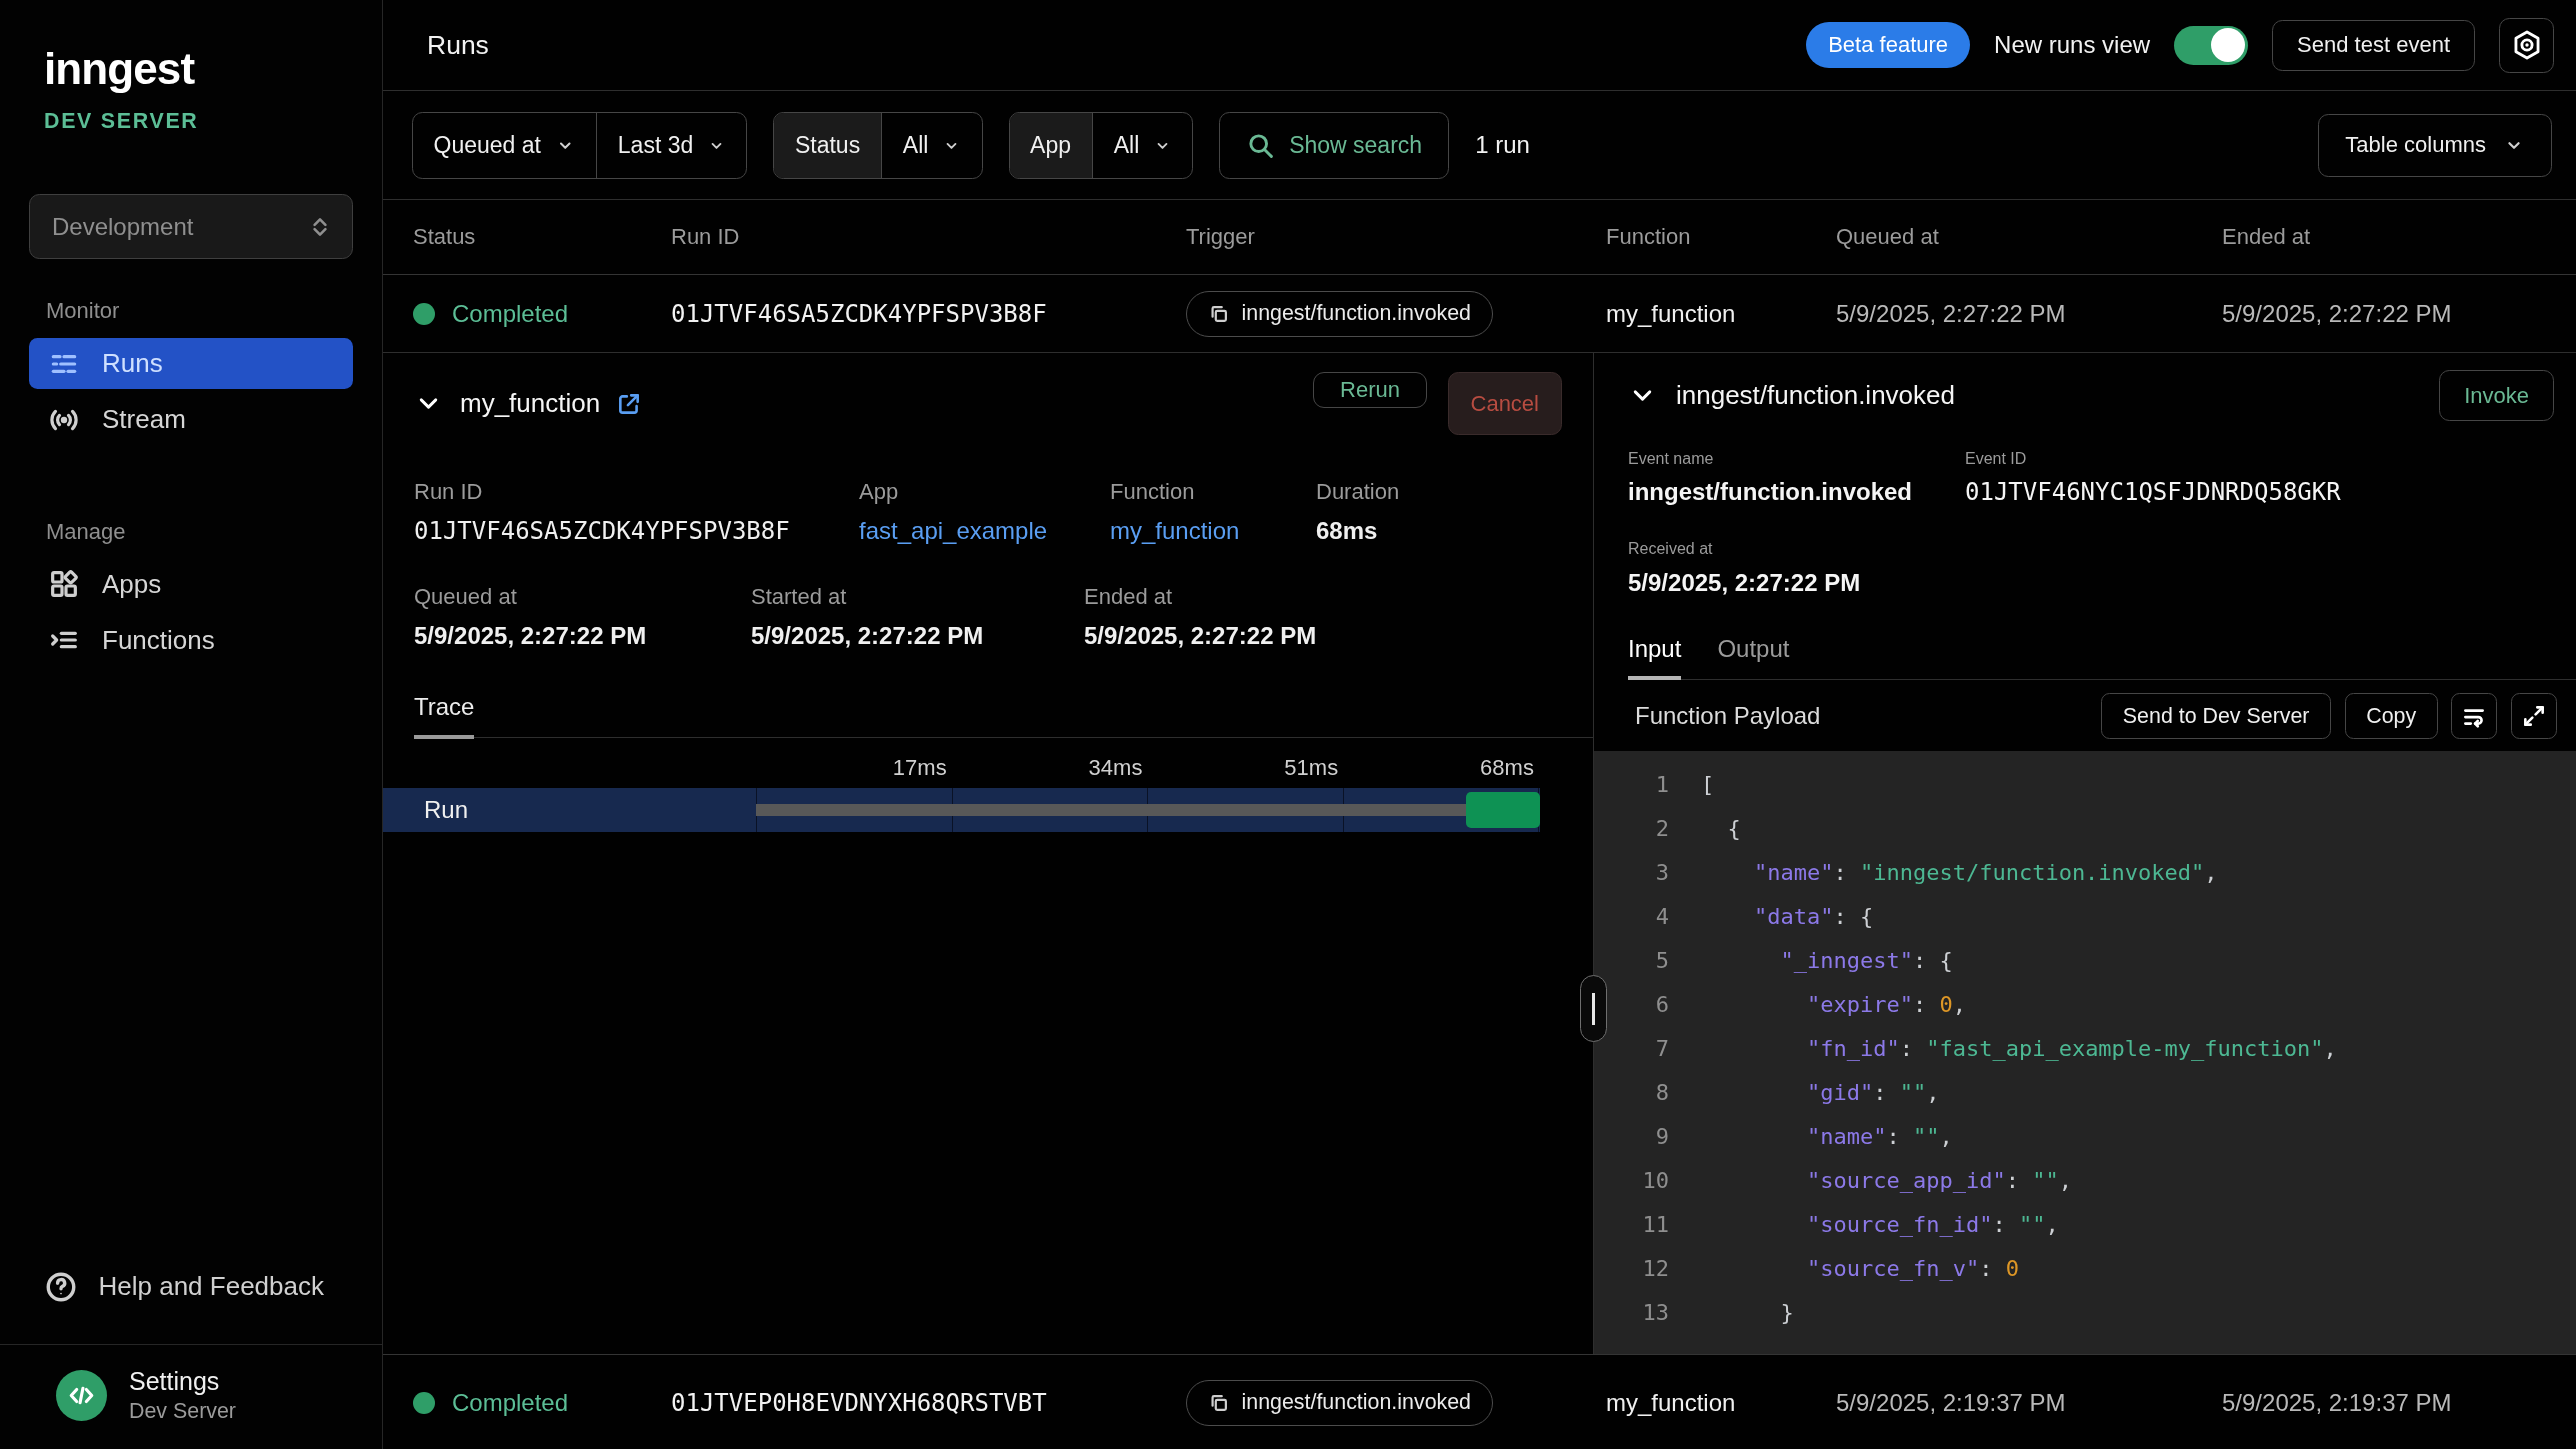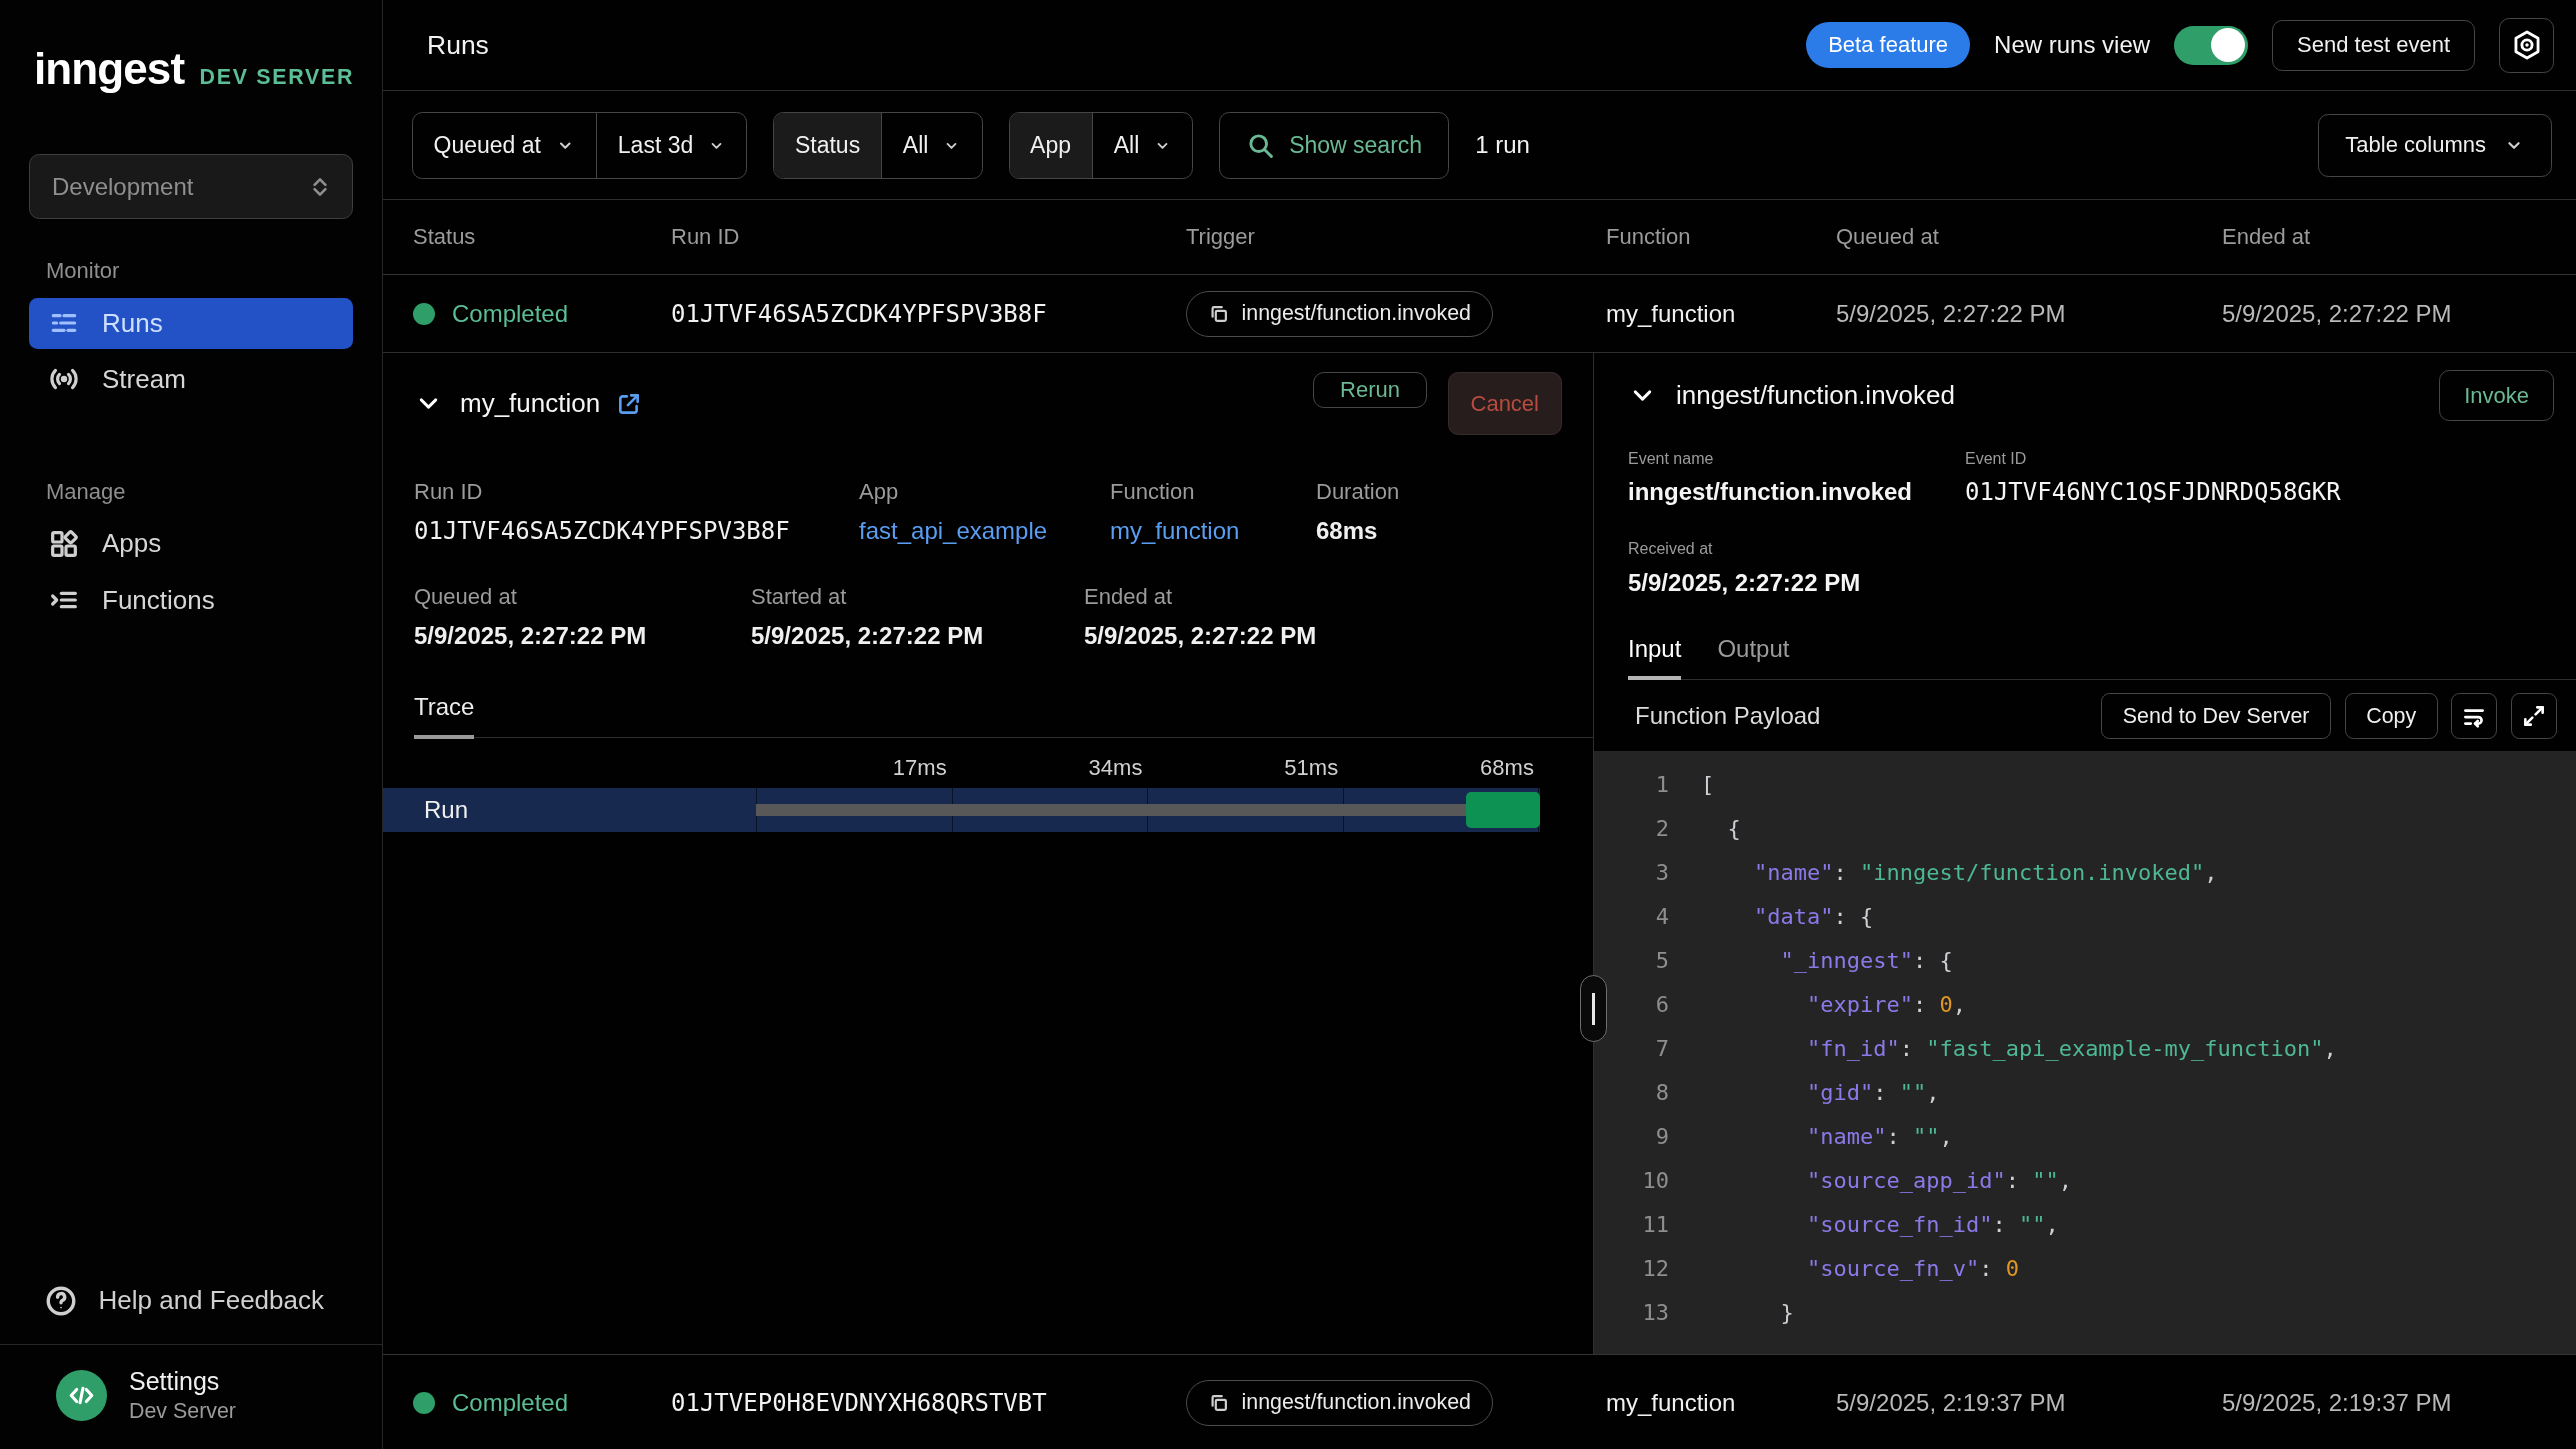--- a/index.html
+++ b/index.html
@@ -12,35 +12,35 @@
   }
   *{box-sizing:border-box;margin:0;padding:0;}
   html,body{width:2576px;height:1450px;overflow:hidden;background:var(--bg);
     font-family:"Liberation Sans",sans-serif;color:var(--txt);}
   .mono{font-family:"DejaVu Sans Mono",monospace;}
   body{display:flex;}
 
   
   .sidebar{width:383px;min-width:383px;height:100%;background:#020202;
     border-right:1.7px solid var(--line-soft);display:flex;flex-direction:column;}
-  .logo-row{display:flex;align-items:baseline;gap:15.4px;padding:44px 0 0 34px;}
+  .logo-row{display:flex;align-items:baseline;gap:15.4px;padding:44px 0 0 44px;flex-direction:column;}
   .logo{font-size:44px;font-weight:800;letter-spacing:-0.9px;color:#fff;}
   .logo-badge{font-size:21.4px;font-weight:700;letter-spacing:1.7px;color:var(--green);}
   .env-select{margin:60px 29px 0 29px;height:65px;border:1.7px solid #3f3f3f;border-radius:10.3px;
     background:#191919;display:flex;align-items:center;justify-content:space-between;
     padding:0 19px 0 22px;color:#8f8f8f;font-size:24px;}
   .nav{margin-top:39px;flex:1;}
   .nav-label{color:#8f8f8f;font-size:22px;margin:0 0 13.7px 46px;}
   .nav-label.second{margin-top:74px;}
   .nav-item{display:flex;align-items:center;gap:22px;height:51px;margin:5.1px 29px;
     border-radius:8.5px;padding:0 19px;font-size:26px;color:#d6d6d6;cursor:pointer;}
   .nav-item.active{background:var(--active);color:#cfe0ff;}
   .nav-item svg{flex:0 0 auto;}
   .sidebar-bottom{padding:0 0 0 0;}
-  .help-row{display:flex;align-items:center;gap:20.5px;margin:0 29px 26px 44px;font-size:26px;color:#d0d0d0;}
+  .help-row{display:flex;align-items:center;gap:20.5px;margin:0 29px 40px 44px;font-size:26px;color:#d0d0d0;}
   .settings-row{border-top:1.7px solid var(--line-soft);display:flex;align-items:center;
     gap:22px;padding:22px 29px 26px 56px;}
   .avatar{width:51px;height:51px;border-radius:50%;background:var(--green-solid);
     display:flex;align-items:center;justify-content:center;color:#04130b;font-weight:700;
     font-size:19px;color:#fff;}
   .settings-title{font-size:25px;color:#f0f0f0;}
   .settings-sub{font-size:21.4px;color:#9b9b9b;margin-top:3.4px;}
 
   
   .main{flex:1;display:flex;flex-direction:column;min-width:0;}

